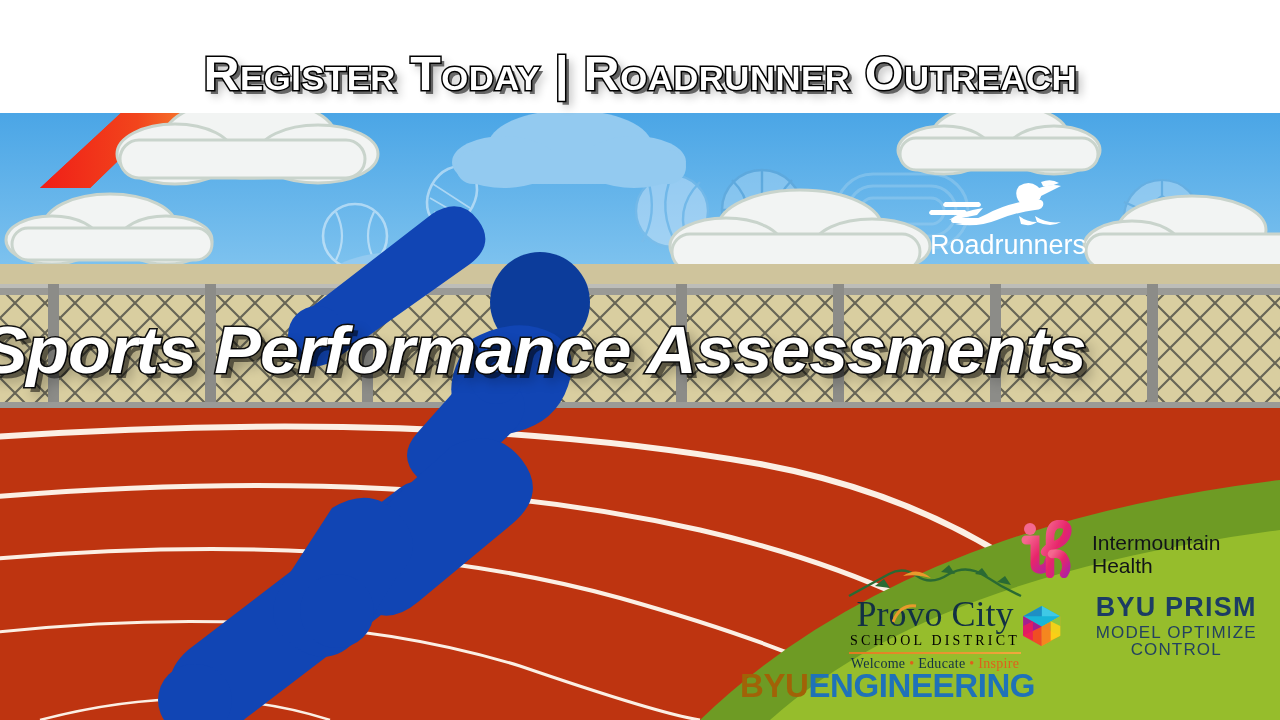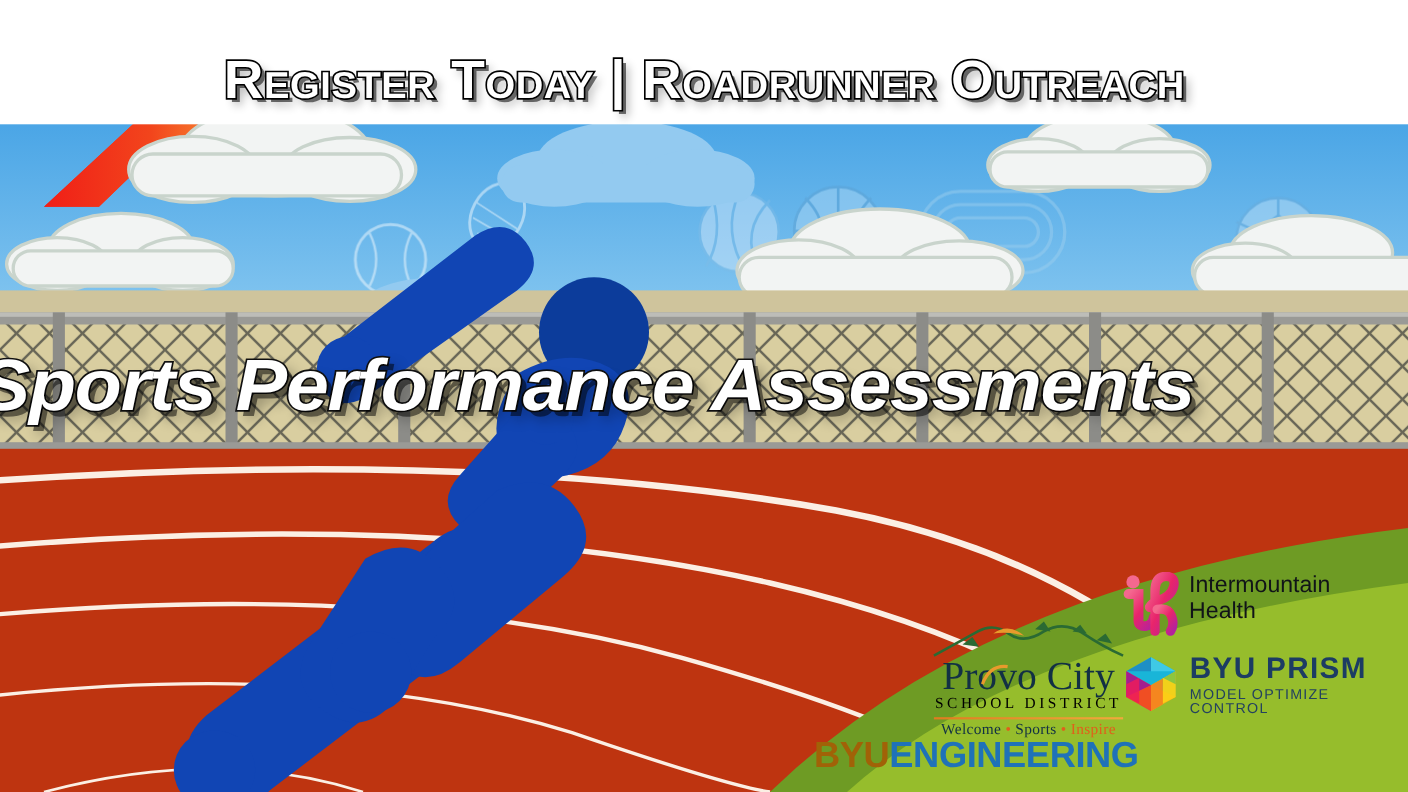--- a/index.html
+++ b/index.html
@@ -124,42 +124,42 @@
   }
   .provo-tag{
     font-family:"Liberation Serif", serif;
     font-size:14px; color:#123044; letter-spacing:0.3px;
   }
   .provo-tag .insp{ color:#e0601b; }
   .provo-tag .dot{ color:#e0601b; }
 
   .intermountain{
     position:absolute; left:300px; top:8px;
-    display:flex; align-items:flex-start; gap:9px;
+    display:flex; align-items:flex-end; gap:20px;
   }
   .intermountain svg{ display:block; width:52px; height:58px; }
   .im-text{
     font-family:"Liberation Sans", sans-serif;
     font-size:21px; color:#111418; line-height:1.12;
   }
 
   .prism{
     position:absolute; left:300px; top:82px;
-    display:flex; align-items:center; gap:9px;
+    display:flex; align-items:center; gap:9px;text-align:center;
   }
   .prism svg{ display:block; width:54px; height:54px; }
   .prism-text{ line-height:1; }
   .prism-title{
     font-family:"Liberation Sans", sans-serif;
     font-weight:bold; font-size:27px;
     color:#1c3c63; letter-spacing:1.2px;
   }
   .prism-sub{
     font-family:"Liberation Sans", sans-serif;
-    font-size:13px; color:#24425f;
+    font-size:17px; color:#24425f;
     letter-spacing:1.15px; margin-top:3px;
   }
 
   .byu-eng{
     position:absolute; left:20px; top:155px;
     font-family:"Liberation Sans", sans-serif;
     font-weight:bold; font-size:33px;
     letter-spacing:-0.4px; white-space:nowrap;
   }
   .byu-eng .byu{ color:#a16207; }
@@ -357,20 +357,37 @@
 
           <path d="M452 368 q44 -20 70 14 q26 34 -10 64 l-94 78 q-36 30 -66 -6 q-30 -36 6 -66 Z"></path>
 
           <path d="M332 430 q40 -24 68 8 q28 32 -4 62 l-36 58 q-30 36 -66 10 q-36 -26 -10 -64 Z"></path>
           <rect x="300" y="496" width="74" height="74" rx="37"></rect>
         </g>
       </g>
     </svg>
   </div>
 
+  <div class="roadrunners">
+    <svg viewBox="0 0 170 52" xmlns="http://www.w3.org/2000/svg">
+      <g fill="#FFFFFF">
+        <path d="M96 6 q10 -6 18 0 q7 5 3 13 l-10 6 q-8 2 -12 -5 q-4 -8 1 -14 Z"></path>
+        <path d="M112 10 q14 -7 26 -4 l-22 11 Z"></path>
+        <path d="M108 20 q-26 4 -44 14 q-18 9 -32 10 q22 4 42 -4 q20 -8 38 -10 q10 -1 8 -8 q-2 -4 -12 -2 Z"></path>
+        <path d="M60 28 q-22 3 -34 12 q14 -2 28 -5 Z"></path>
+        <path d="M22 22 h34 q4 3 0 5 h-34 q-4 -2 0 -5 Z"></path>
+        <path d="M8 30 h34 q4 3 0 5 H8 q-4 -2 0 -5 Z"></path>
+        <path d="M30 38 h30 q4 3 0 5 H30 q-4 -2 0 -5 Z"></path>
+        <path d="M96 36 q8 6 18 6 q-6 5 -16 2 Z"></path>
+        <path d="M112 36 q12 8 26 6 q-10 6 -24 0 Z"></path>
+        <path d="M118 2 q10 -4 18 1 q-8 4 -16 3 Z"></path>
+      </g>
+    </svg>
+    <div class="rr-label">Roadrunners</div>
+  </div>
 
   <div class="headline-wrap">
     <div class="headline">Sports Performance Assessments</div>
   </div>
 
   <div class="sponsors">
 
     <div class="provo">
       <svg class="mountains" viewBox="0 0 180 40" xmlns="http://www.w3.org/2000/svg">
         <path d="M4 34 Q 26 22 44 12 Q 58 4 72 14 Q 86 24 104 12 Q 122 2 140 14 Q 158 26 176 34" fill="none" stroke="#2a6a33" stroke-width="2.4"></path>
@@ -384,21 +401,21 @@
         <svg class="o-swoosh" viewBox="0 0 26 24" xmlns="http://www.w3.org/2000/svg">
           <path d="M1 20 Q 8 2 24 4" fill="none" stroke="#e89a2c" stroke-width="3"></path>
         </svg>
         <span>Provo City</span>
       </div>
       <div class="provo-sub">SCHOOL DISTRICT</div>
       <div class="provo-rule"></div>
       <div class="provo-tag">
         <span>Welcome</span>
         <span class="dot">•</span>
-        <span>Sports</span>
+        <span>Educate</span>
         <span class="dot">•</span>
         <span class="insp">Inspire</span>
       </div>
     </div>
 
     <div class="intermountain">
       <svg viewBox="0 0 52 58" xmlns="http://www.w3.org/2000/svg">
         <defs>
           <linearGradient id="ihg" x1="0" y1="0" x2="1" y2="1">
             <stop offset="0%" stop-color="#F4688F"></stop>

